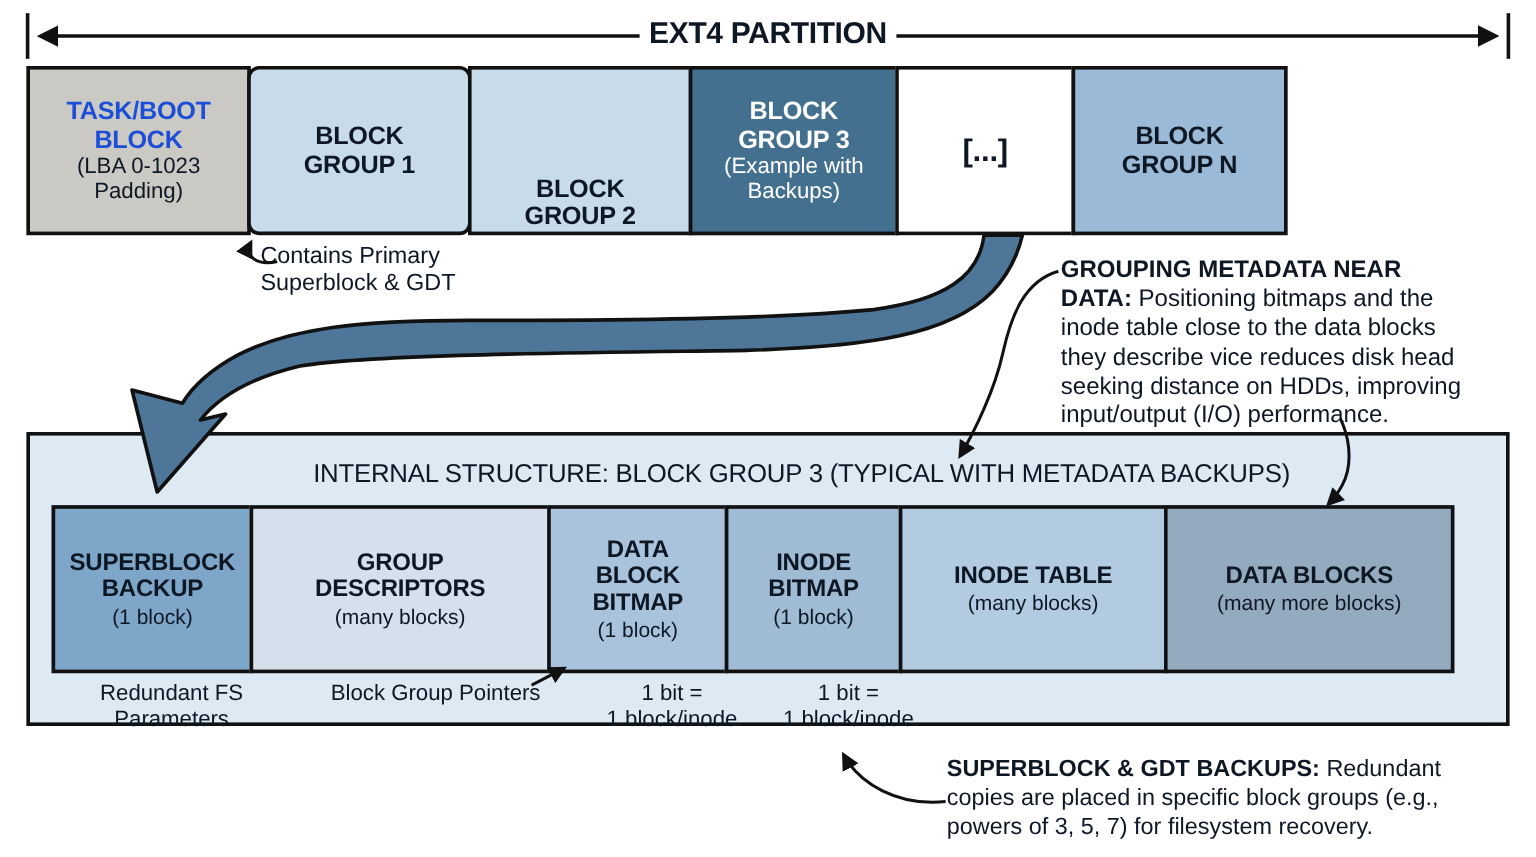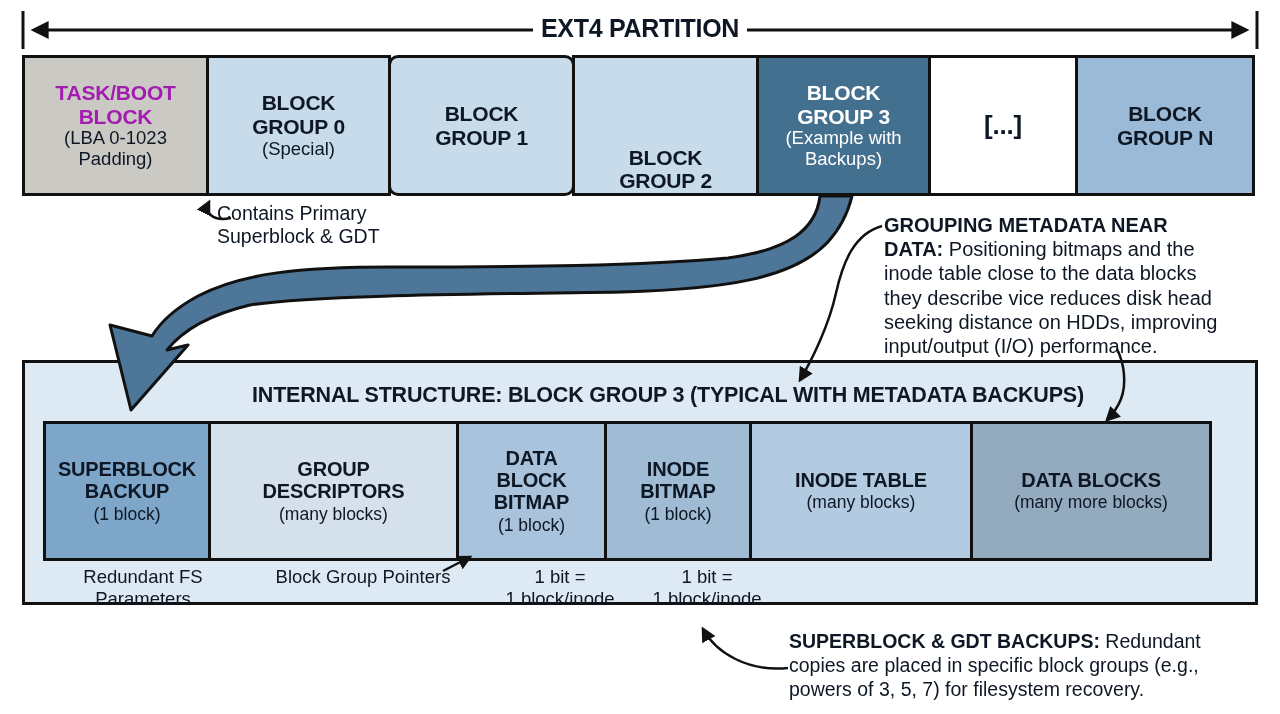--- a/index.html
+++ b/index.html
@@ -40,21 +40,21 @@
   .grouping-note { left:884px; top:213px; width:350px; font-size:20px; line-height:1.21; }
   .backup-note   { left:789px; top:630px; width:452px; font-size:19.5px; line-height:1.23; }
 
   
   .internal-box {
     position:absolute; left:22px; top:360px; width:1236px; height:245px;
     box-sizing:border-box; border:3px solid #111111; z-index:1;
   }
   .internal-title {
     position:absolute; left:0; right:0; top:20px; text-align:center;
-    padding-left:56px; font-size:21.5px; font-weight:bold; letter-spacing:-0.2px;
+    padding-left:56px; font-size:21.5px; font-weight:normal; letter-spacing:-0.2px;
   }
   .blocks-row {
     position:absolute; left:18px; top:58px; height:140px; display:flex;
   }
   .iblock {
     box-sizing:border-box; border:3px solid #111111; margin-left:-3px;
     display:flex; flex-direction:column; align-items:center; justify-content:center;
     text-align:center; line-height:1.12; flex:none; height:140px;
   }
   .iblock:first-child { margin-left:0; }
@@ -67,26 +67,22 @@
 </style>
 </head>
 <body>
 
 <div class="stage">
 
   <div class="hdr-title">EXT4 PARTITION</div>
 
   <div class="part-row">
     <div class="cell" style="width: 187px; background-color: rgb(202, 201, 196);">
-      <div class="ttl" style="max-width:130px;color:#a21caf">TASK/BOOT BLOCK</div>
+      <div class="ttl" style="max-width:130px;color:#1d4ed8">TASK/BOOT BLOCK</div>
       <div class="sub" style="max-width:122px;">(LBA 0-1023 Padding)</div>
-    </div>
-    <div class="cell" style="width: 185px; background-color: rgb(200, 219, 235);">
-      <div class="ttl" style="max-width:110px;">BLOCK GROUP 0</div>
-      <div class="sub">(Special)</div>
     </div>
     <div class="cell" style="width: 187px; background-color: rgb(200, 219, 235); border-radius: 10px;">
       <div class="ttl" style="max-width:110px;">BLOCK GROUP 1</div>
 
     </div>
     <div class="cell" style="width: 187px; background-color: rgb(200, 219, 235); justify-content: flex-end;">
       <div class="ttl" style="max-width:110px;">BLOCK GROUP 2</div>
 
     </div>
     <div class="cell" style="width: 175px; color: rgb(255, 255, 255); background-color: rgb(68, 112, 143);">

